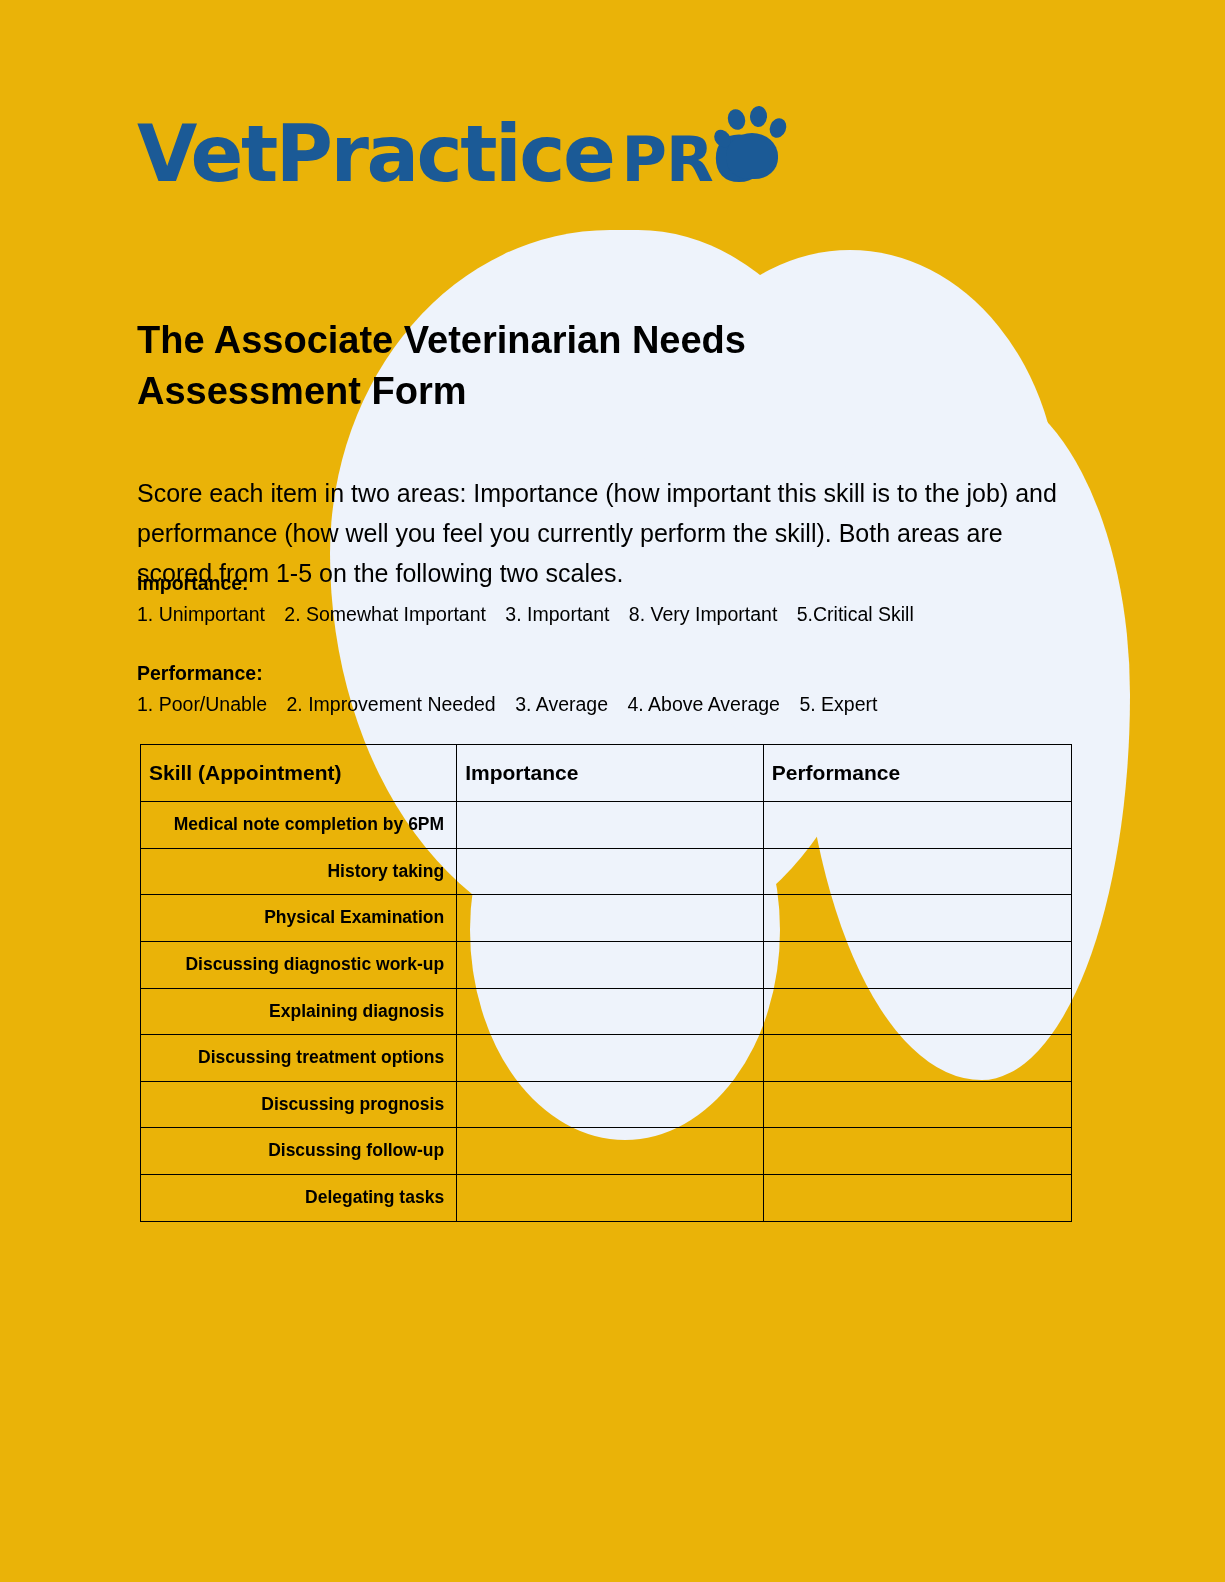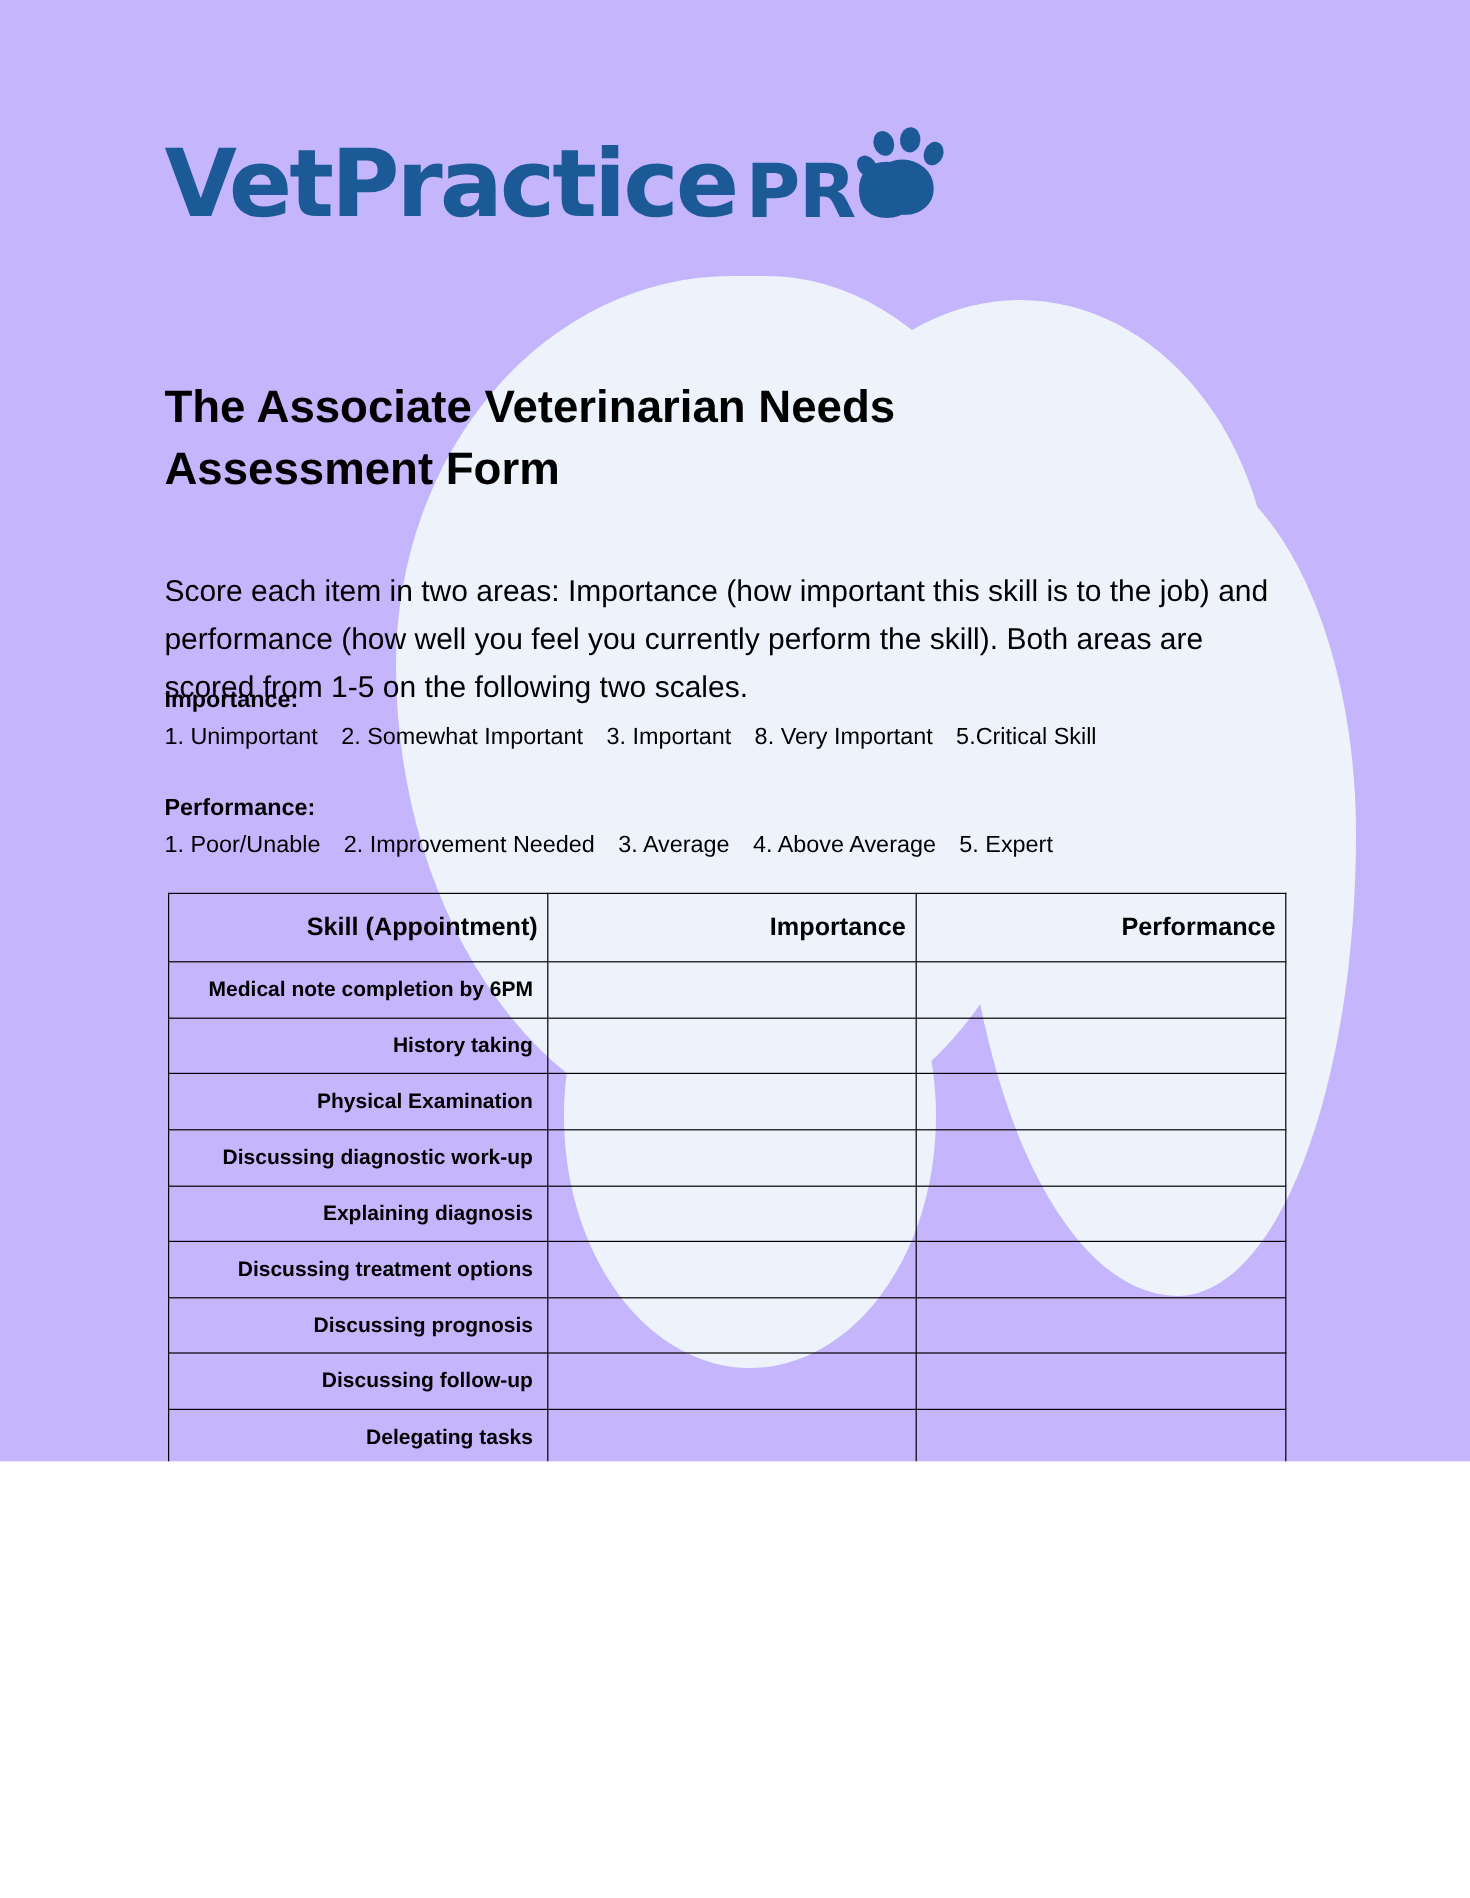--- a/index.html
+++ b/index.html
@@ -7,22 +7,22 @@
     padding: 0;
     background: #ffffff;
   }
   body {
     font-family: "Liberation Sans", sans-serif;
     color: #000000;
   }
   .page {
     position: relative;
     width: 1225px;
-    height: 1218px;
-    background: #c4b5fd;
+    height: 1582px;
+    background: #eab308;
     overflow: hidden;
     box-sizing: border-box;
   }
   
   .blob {
     position: absolute;
     background: #eef3fb;
     border-radius: 50%;
     z-index: 0;
   }
@@ -154,21 +154,21 @@
     background: transparent;
   }
   .skills-table th,
   .skills-table td {
     border: 1.6px solid #000;
     vertical-align: middle;
   }
   .skills-table th {
     font-size: 21px;
     font-weight: bold;
-    text-align: right;
+    text-align: left;
     padding: 16px 8px;
   }
   .skills-table td.skill {
     font-size: 17.5px;
     font-weight: bold;
     text-align: right;
     padding: 11px 12px;
     width: 310px;
     line-height: 1.35;
   }

